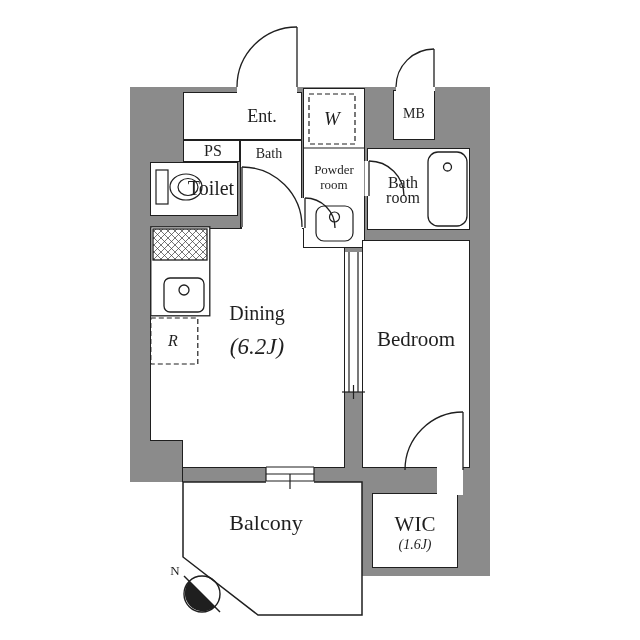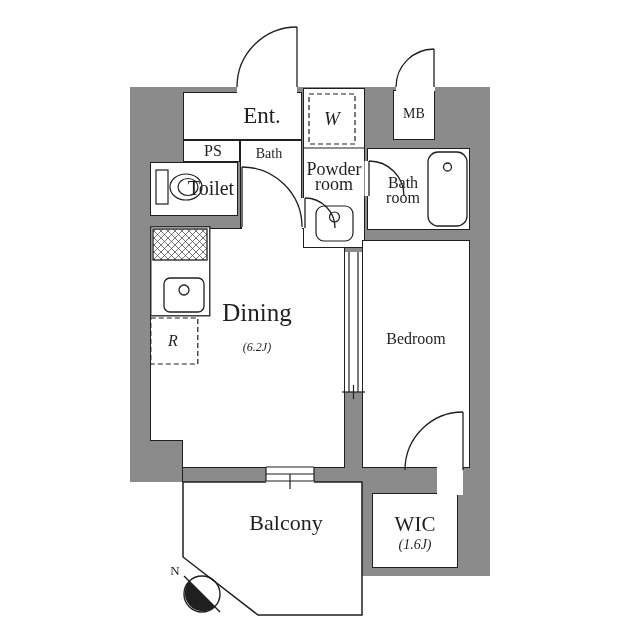--- a/index.html
+++ b/index.html
@@ -131,49 +131,49 @@
     </g>
     <line x1="304" y1="148" x2="364" y2="148" stroke="#1f1f1f" stroke-width="1.2"></line>
 
     <g stroke="#1f1f1f" stroke-width="1.4" fill="none">
       <circle cx="202" cy="594" r="18"></circle>
       <line x1="220" y1="612" x2="184" y2="576"></line>
       <path d="M189.3 581.3 A18 18 0 0 0 214.7 606.7 Z" fill="#1f1f1f" stroke="none"></path>
     </g>
   </svg>
 
-  <div class="lbl" style="left:262px;top:116px;font-size:23px">Ent.</div>
+  <div class="lbl" style="left:262px;top:116px;font-size:18px">Ent.</div>
   <div class="lbl" style="left:213px;top:151px;font-size:16px">PS</div>
   <div class="lbl" style="left:269px;top:154px;font-size:14px">Bath</div>
   <div class="lbl it" style="left:332px;top:119px;font-size:19px">W</div>
   <div class="lbl" style="left:414px;top:114px;font-size:14px">MB</div>
   <div class="lbl" style="left:211px;top:188px;font-size:20px">Toilet</div>
 
-  <div class="lbl" style="left:334px;top:177px;font-size:18px;line-height:15px">
+  <div class="lbl" style="left:334px;top:177px;font-size:13px;line-height:15px">
     <span class="line">Powder</span>
     <span class="line">room</span>
   </div>
 
   <div class="lbl" style="left:403px;top:190px;font-size:16px;line-height:15px">
     <span class="line">Bath</span>
     <span class="line">room</span>
   </div>
 
   <div class="lbl" style="left:257px;top:329px">
-    <span class="line" style="font-size:25px;line-height:30px">Dining</span>
-    <span class="line it" style="font-size:12px;line-height:26px;margin-top:6px">(6.2J)</span>
+    <span class="line" style="font-size:20px;line-height:30px">Dining</span>
+    <span class="line it" style="font-size:23px;line-height:26px;margin-top:6px">(6.2J)</span>
   </div>
 
   <div class="lbl it" style="left:173px;top:341px;font-size:16px">R</div>
 
   <div class="lbl" style="left:416px;top:339px">
-    <span class="line" style="font-size:16px;line-height:26px">Bedroom</span>
+    <span class="line" style="font-size:21px;line-height:26px">Bedroom</span>
   </div>
 
-  <div class="lbl" style="left:286px;top:523px;font-size:22px">Balcony</div>
+  <div class="lbl" style="left:266px;top:523px;font-size:22px">Balcony</div>
 
   <div class="lbl" style="left:415px;top:534px">
     <span class="line" style="font-size:21px;line-height:21px">WIC</span>
     <span class="line it" style="font-size:14px;line-height:19px">(1.6J)</span>
   </div>
 
   <div class="lbl" style="left:175px;top:571px;font-size:13px">N</div>
 
 </div>
 

